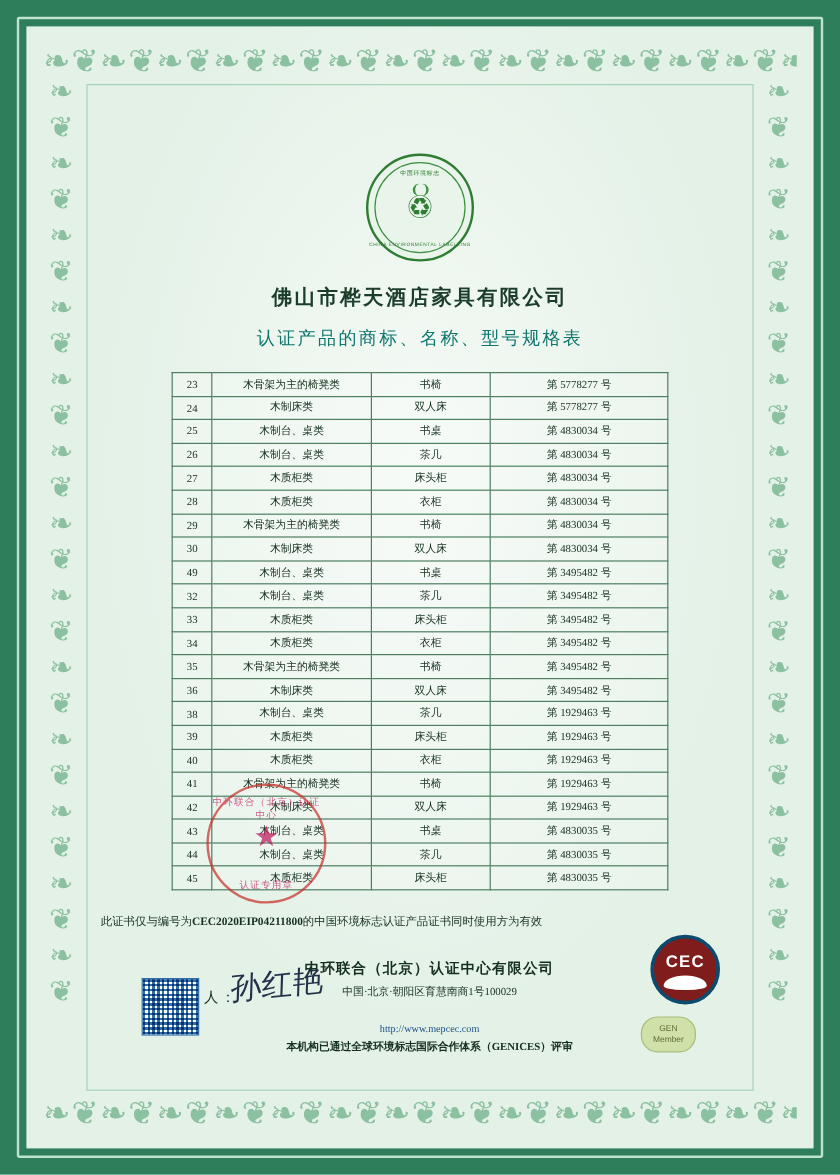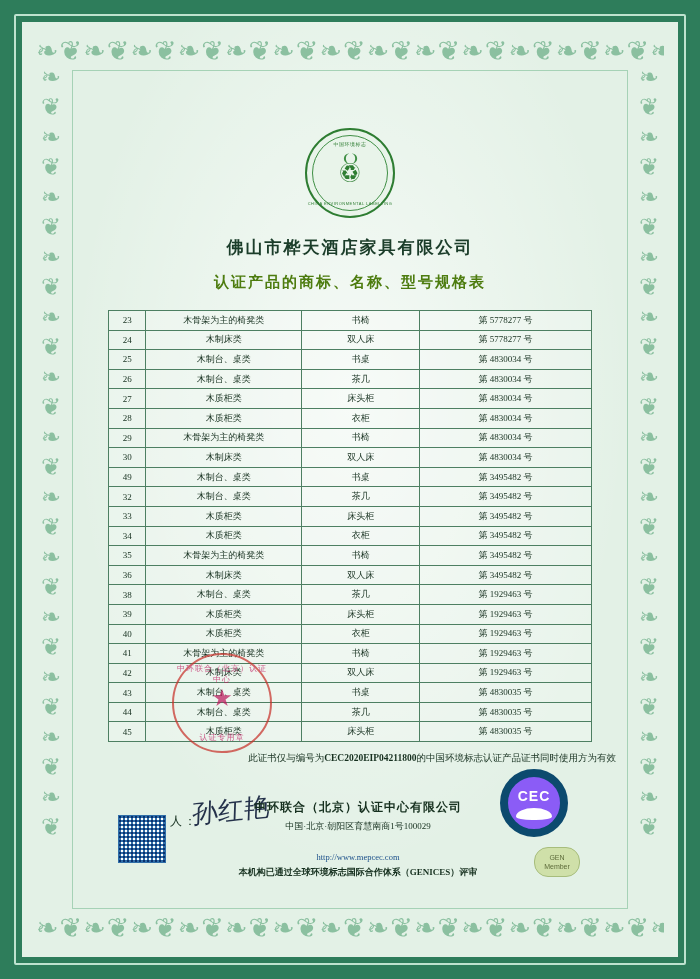--- a/index.html
+++ b/index.html
@@ -147,53 +147,53 @@
     text-align: center;
     font-size: 17px;
     font-weight: bold;
     color: #1b3d2a;
     margin-top: 18px;
     letter-spacing: 2px;
   }
   .subtitle {
     text-align: center;
     font-size: 15px;
-    font-weight: bold;
-    color: #4d7c0f;
+    font-weight: normal;
+    color: #0f766e;
     margin-top: 14px;
     letter-spacing: 2px;
   }
 
   
   table.spec-table {
     margin: 18px auto 0 auto;
     border-collapse: collapse;
-    width: 484px;
+    width: 414px;
     background: rgba(255,255,255,0.22);
   }
   table.spec-table td {
     border: 1px solid #4d7f62;
     height: 18.6px;
     font-size: 9px;
     color: #16301f;
     text-align: center;
     padding: 0 2px;
     font-family: "Liberation Serif", serif;
   }
   td.c-no    { width: 34px; }
   td.c-cat   { width: 160px; }
   td.c-name  { width: 120px; margin-left: 44px; }
   td.c-model { width: 176px; }
 
   
   .note {
-    text-align: right;
+    text-align: left;
     font-size: 9.5px;
     color: #16301f;
-    margin-top: 10px;
+    margin-top: 20px;
     position: relative;
     z-index: 3;
   }
   .note b { font-weight: bold; }
 
   .signer-row {
     position: relative;
     margin-top: 26px;
     height: 44px;
   }
@@ -278,28 +278,28 @@
     text-align: center;
     color: #16301f;
   }
   .org-name { font-size: 12px; font-weight: bold; letter-spacing: 1px; }
   .org-addr { font-size: 9px; margin-top: 4px; }
   .org-url  { font-size: 8.5px; margin-top: 19px; color: #1b4f8a; }
   .org-gen  { font-size: 9px; margin-top: 4px; font-weight: bold; }
 
   .cec-logo {
     position: absolute;
-    right: 48px;
+    right: 16px;
     bottom: 58px;
     width: 52px;
     height: 52px;
     border-radius: 50%;
-    background: #8b5cf6;
+    background: #7f1d1d;
     color: #ffffff;
-    border: 8px solid #0c4a6e;
+    border: 3px solid #0c4a6e;
   }
   .cec-logo .cec-text {
     position: absolute;
     left: 0; right: 0; top: 11px;
     text-align: center;
     font-size: 14px;
     font-weight: bold;
     font-family: "Liberation Sans", sans-serif;
     letter-spacing: 1px;
   }

